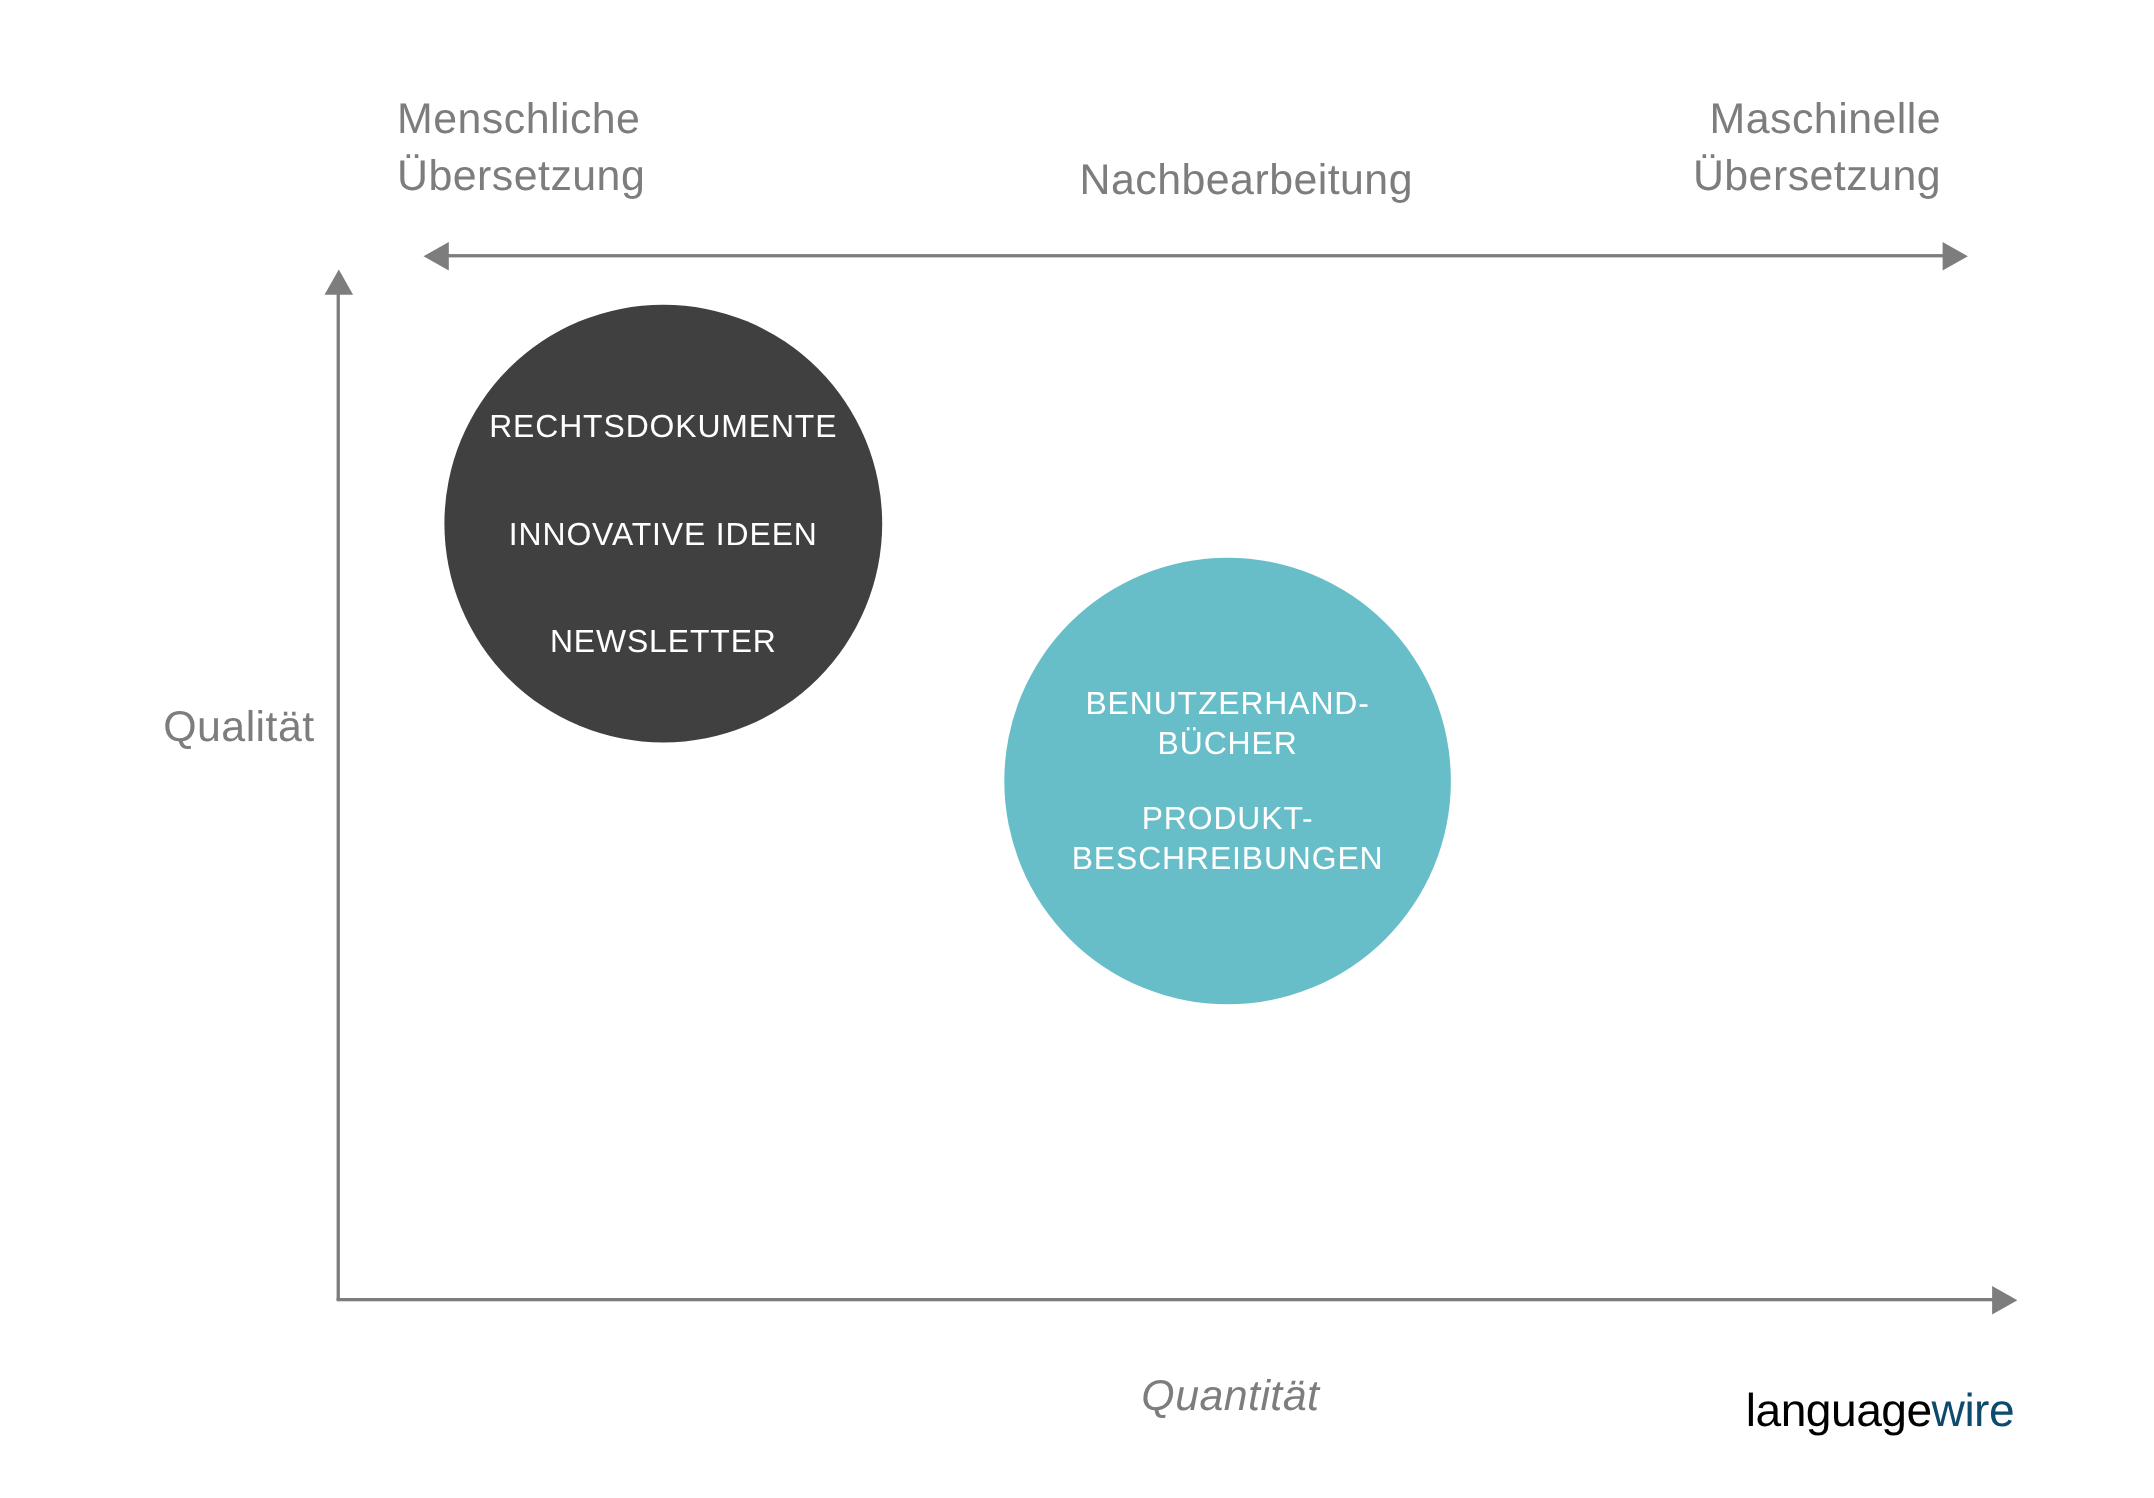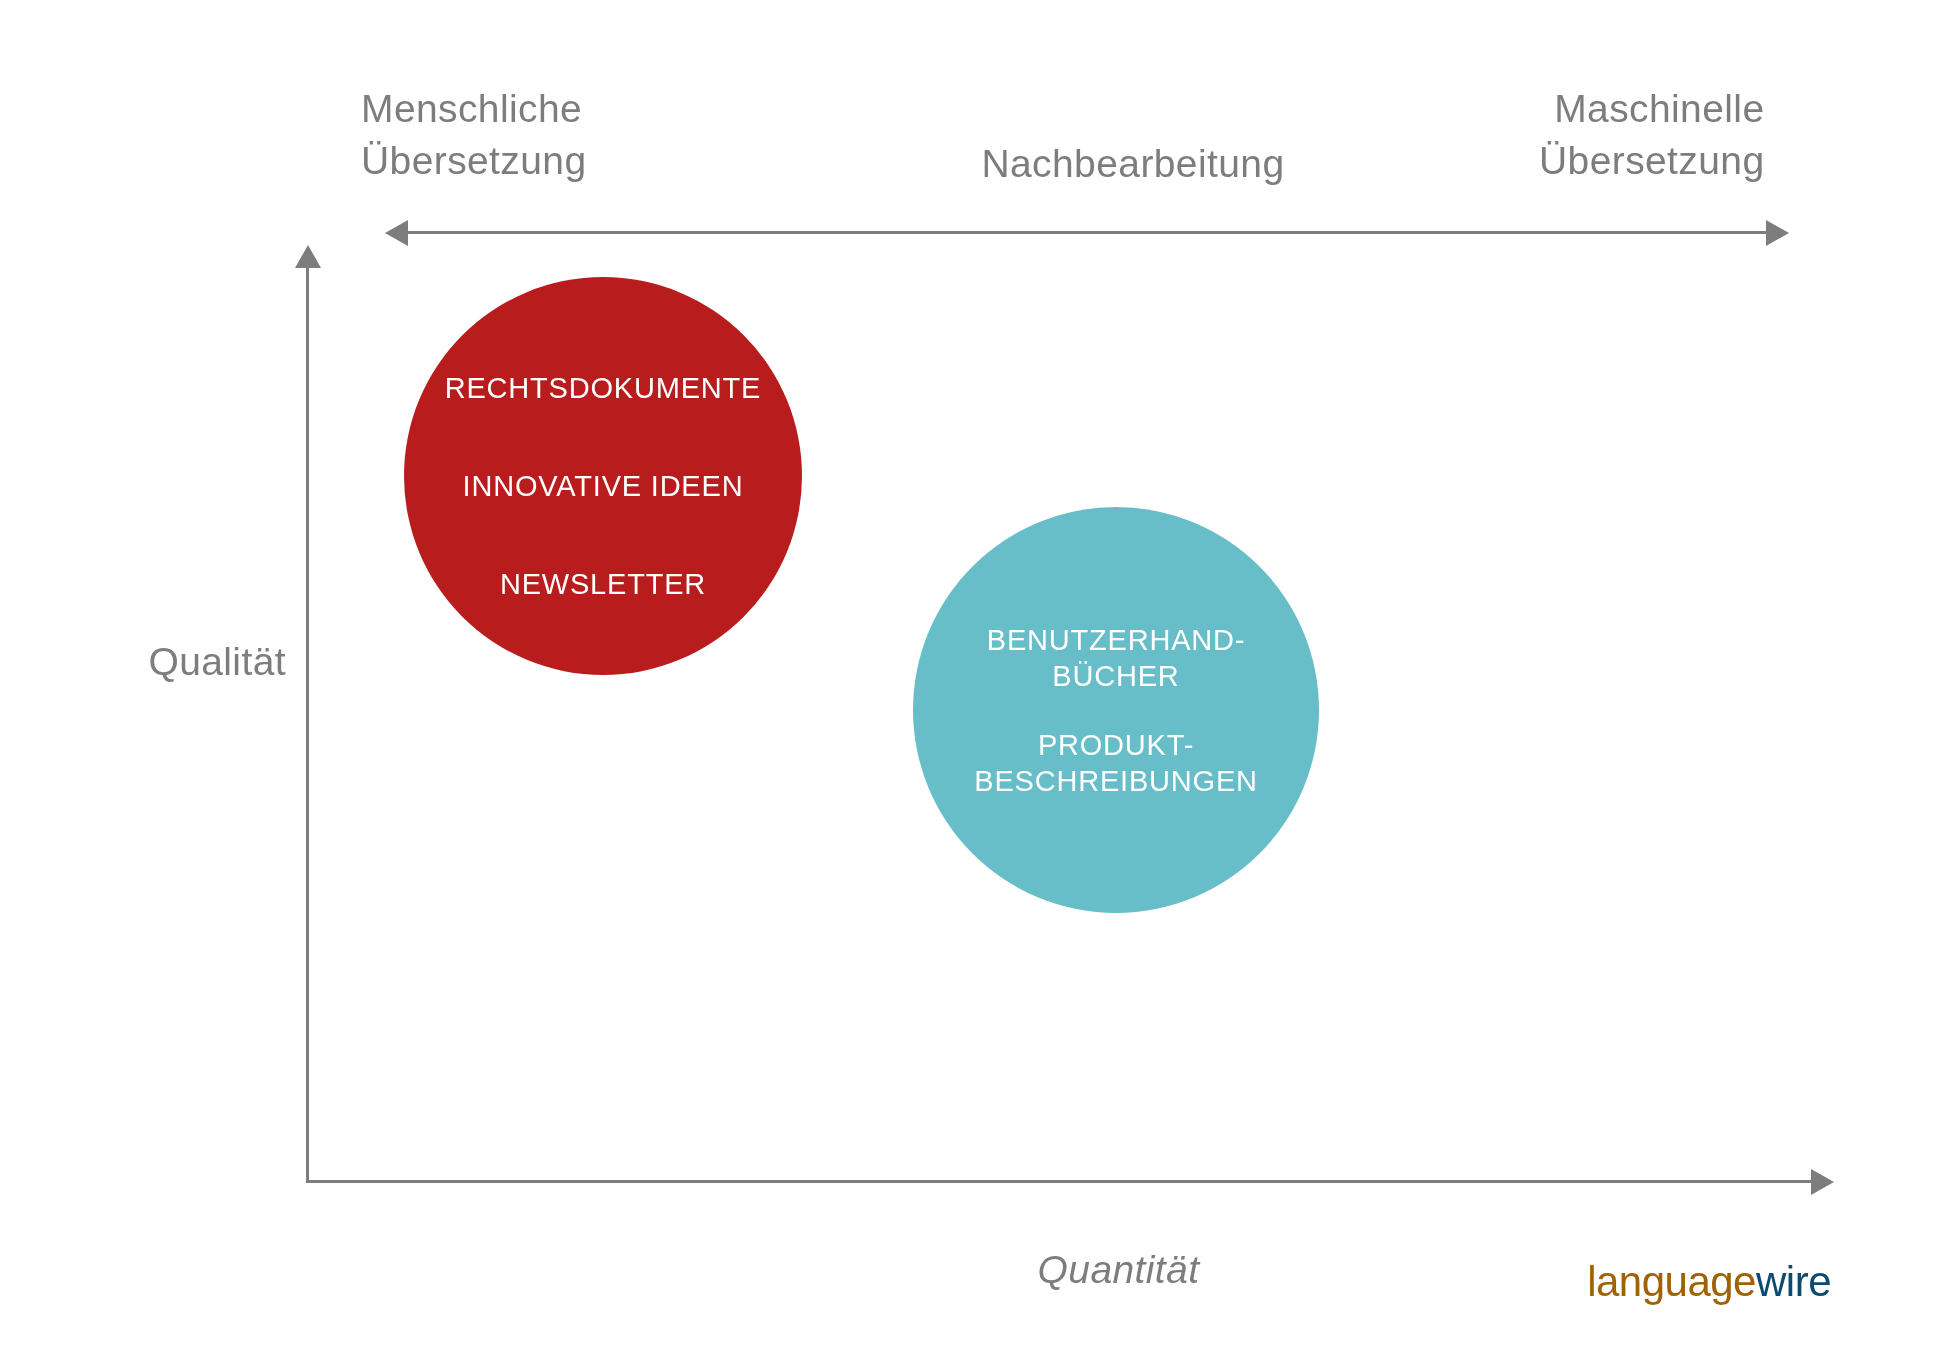--- a/index.html
+++ b/index.html
@@ -78,21 +78,21 @@
   }
   .bubble .item {
     font-size: 29px;
     line-height: 36px;
     font-weight: 300;
     letter-spacing: 0.8px;
     white-space: pre-line;
   }
   .bubble.red {
     left: 363px; top: 277px; width: 398px; height: 398px;
-    background: #b91c1c;
+    background: #404040;
     gap: 62px; padding-top: 20px; box-sizing: border-box; text-align: right;
   }
   .bubble.teal {
     left: 872px; top: 507px; width: 406px; height: 406px;
     background: #68bec8;
     gap: 33px;
   }
   .bubble.orange {
     left: 1410px; top: 713px; width: 392px; height: 392px;
     background: #ef9249;
@@ -101,21 +101,21 @@
 
   
   .logo {
     position: absolute;
     right: 168px; top: 1256px;
     font-size: 42px;
     letter-spacing: -0.5px;
     line-height: 52px;
     white-space: nowrap;
   }
-  .logo .p1 { color: #a16207; font-weight: 400; }
+  .logo .p1 { color: #000000; font-weight: 400; }
   .logo .p2 { color: #0c4a6e; font-weight: 400; }
 </style>
 </head>
 <body>
 
 <div class="canvas">
 
   <div class="glabel top-left">Menschliche
 Übersetzung</div>
   <div class="glabel top-center">Nachbearbeitung</div>

